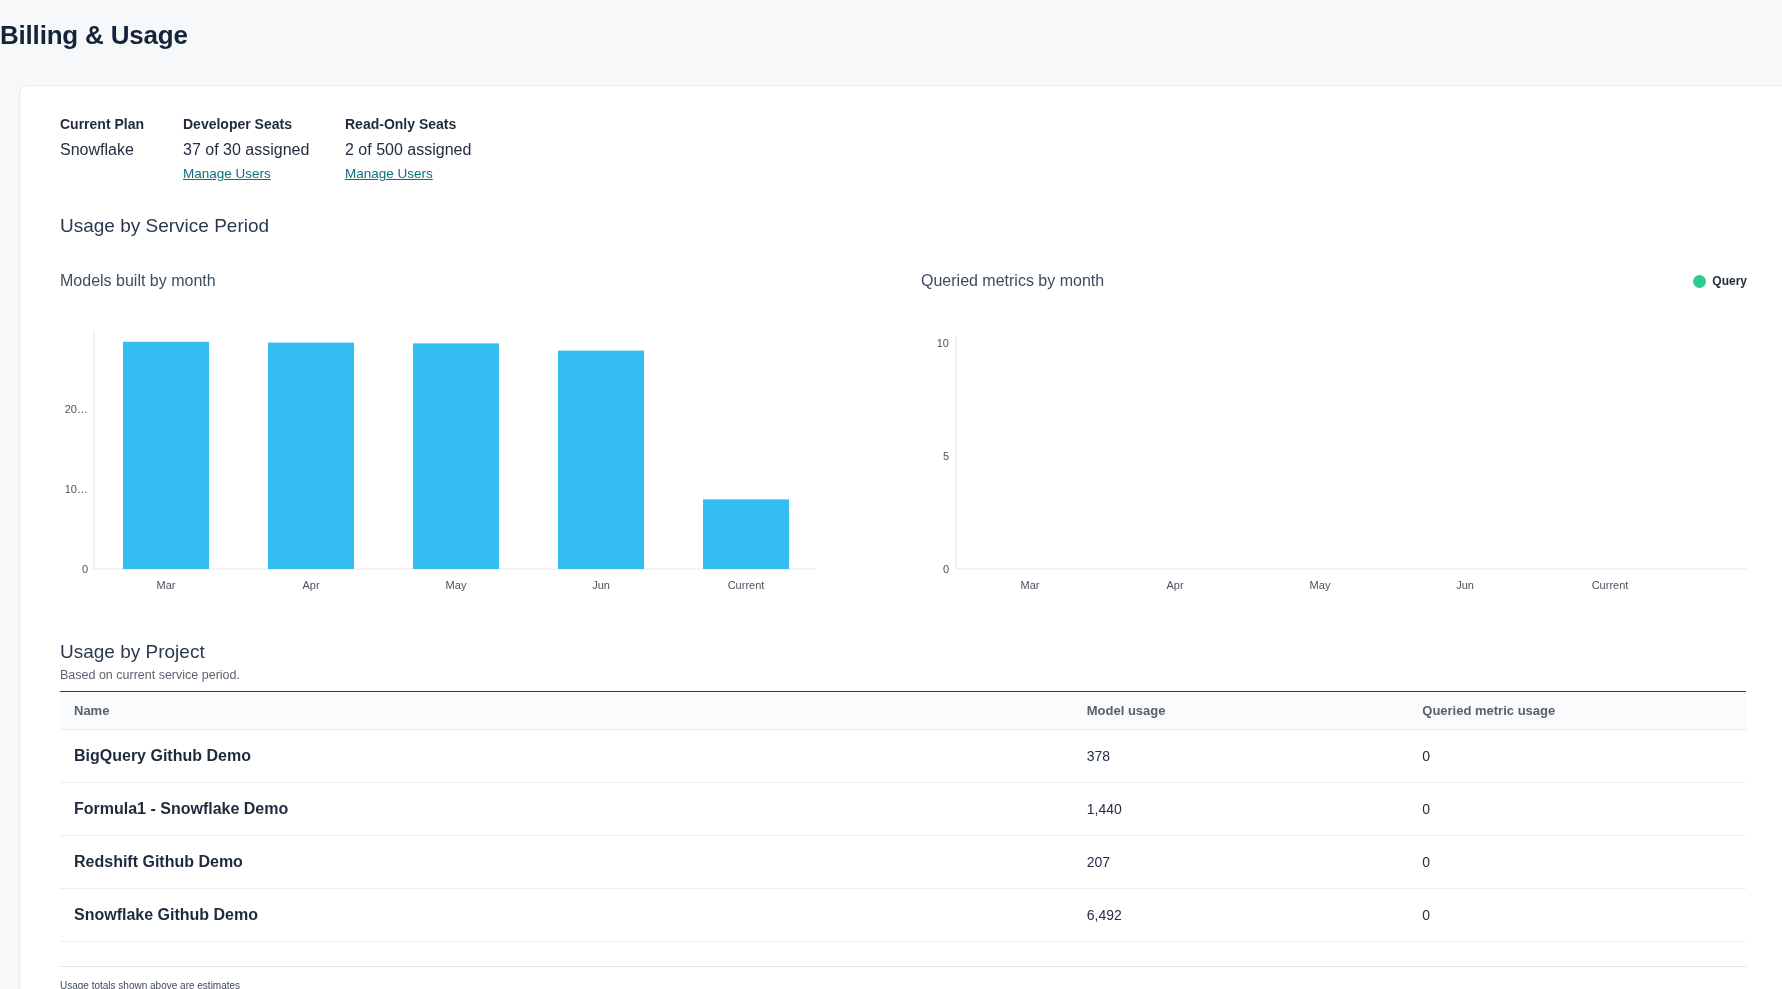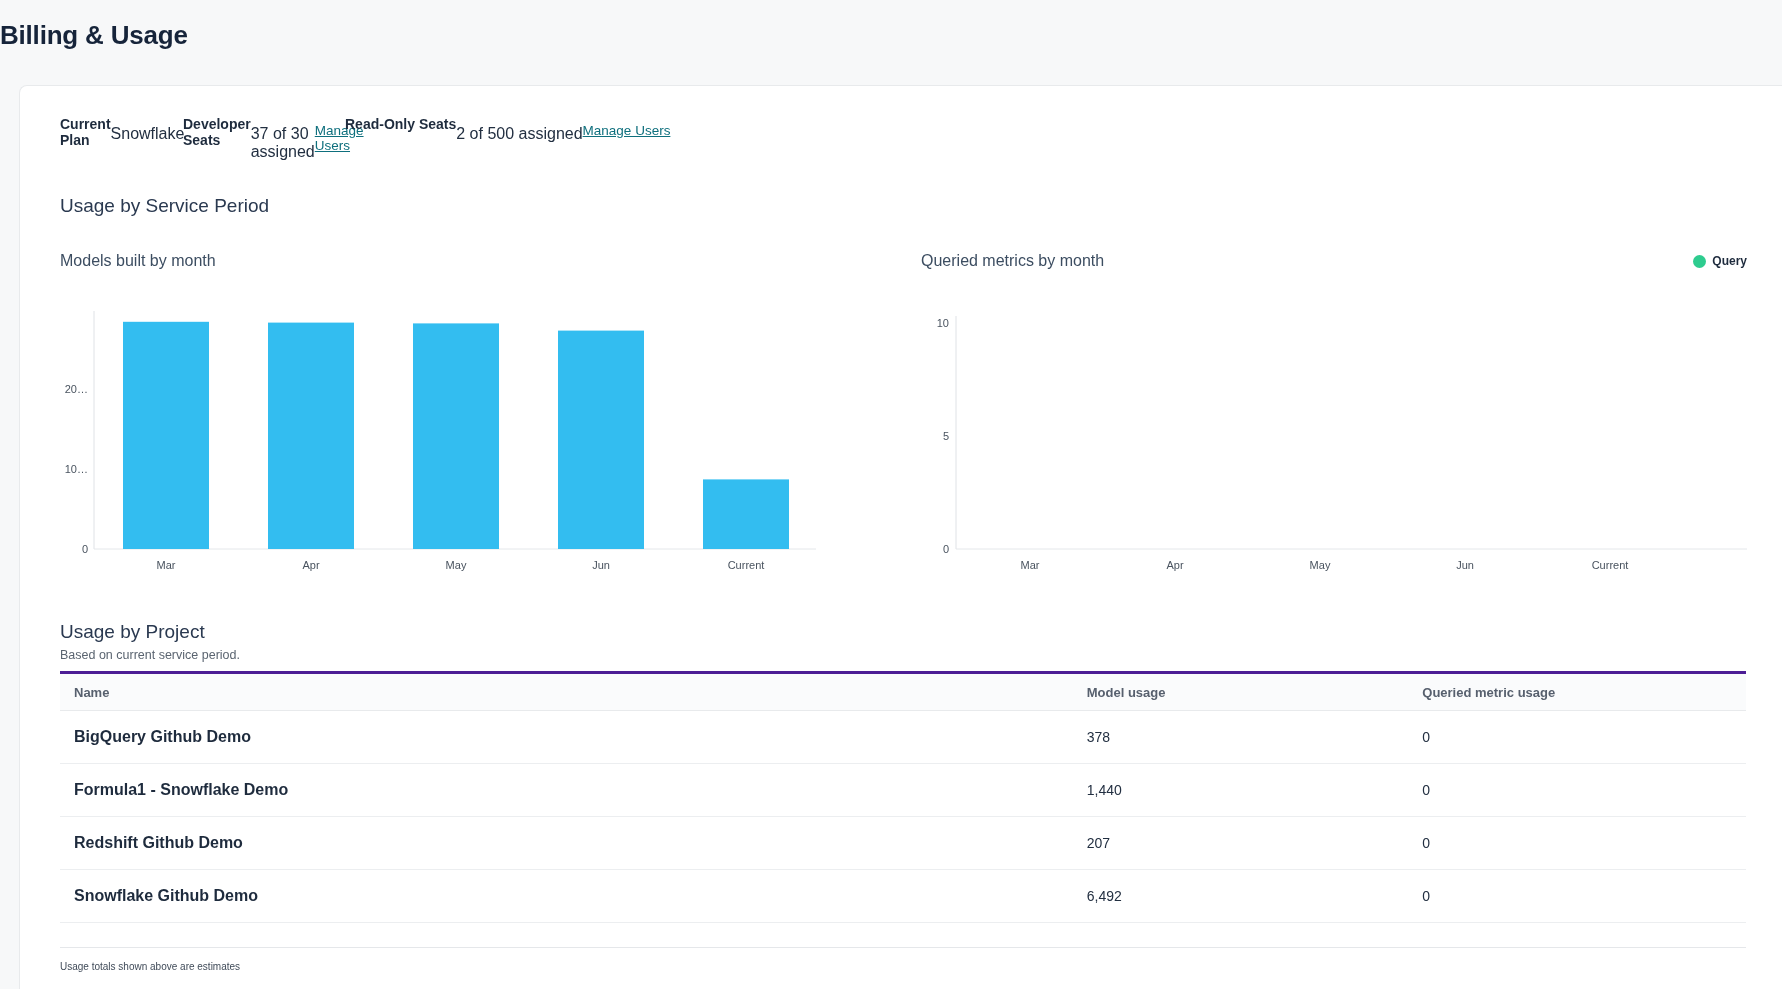--- a/index.html
+++ b/index.html
@@ -23,21 +23,21 @@
     width: calc(100% - 19px);
     min-height: 980px;
     background: #ffffff;
     border: 1px solid #e8eaec;
     border-right: none;
     border-radius: 8px 0 0 0;
     padding: 30px 36px 40px 40px;
   }
   
   .plan-row { display: flex; align-items: flex-start; }
-  .plan-col { display: flex; }
+  .plan-col { display: flex; flex-direction: column; }
   .plan-col.c1 { width: 123px; }
   .plan-col.c2 { width: 162px; }
   .plan-label { font-size: 14px; font-weight: 700; color: #1e2b3d; }
   .plan-value { font-size: 16px; color: #222f41; margin-top: 9px; }
   .plan-link {
     font-size: 13.5px;
     color: #0e6f7d;
     text-decoration: underline;
     margin-top: 7px;
     cursor: pointer;
@@ -59,21 +59,21 @@
   .legend-dot { width: 13px; height: 13px; border-radius: 50%; }
   .legend-label { font-size: 12px; font-weight: 700; color: #1e2b3d; }
   .chart-svg { display: block; margin-top: 8px; }
   .chart-svg text { font-family: "Liberation Sans", sans-serif; font-size: 11px; fill: #49535f; }
   
   .project-heading { margin-top: 46px; }
   .project-subtitle { font-size: 12.5px; color: #5a6470; margin-top: 5px; }
   table.usage-table { width: 100%; border-collapse: collapse; margin-top: 9px; }
   table.usage-table thead tr {
     background: #fafbfc;
-    border-top: 3px solid #4c1d95;
+    border-top: 1px solid #4c1d95;
     border-bottom: 1px solid #e8eaec;
   }
   table.usage-table th {
     text-align: left;
     font-size: 13px;
     font-weight: 600;
     color: #57606e;
     height: 38px;
     padding: 0;
     vertical-align: middle;

